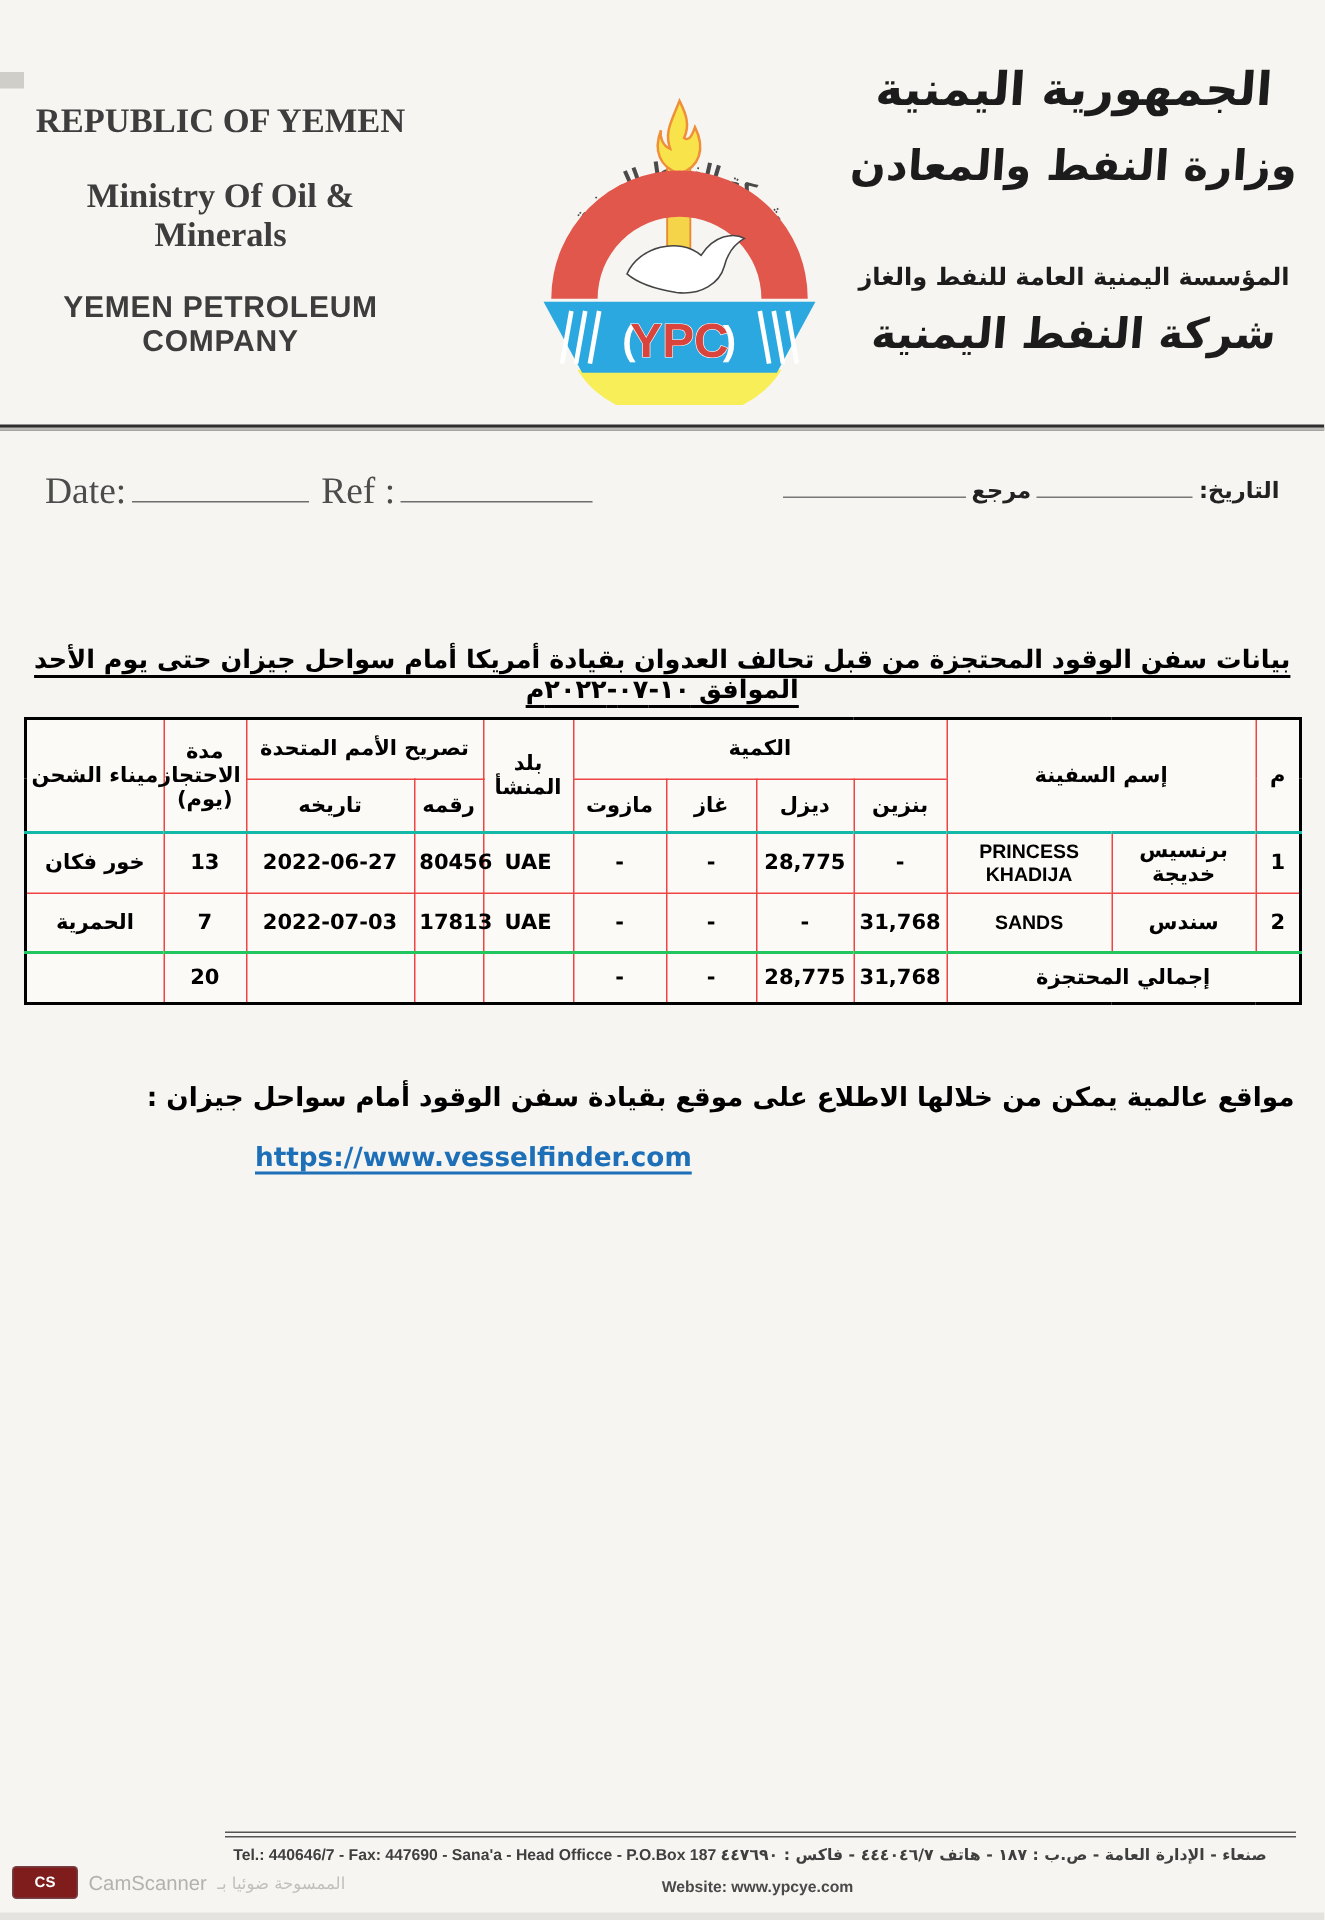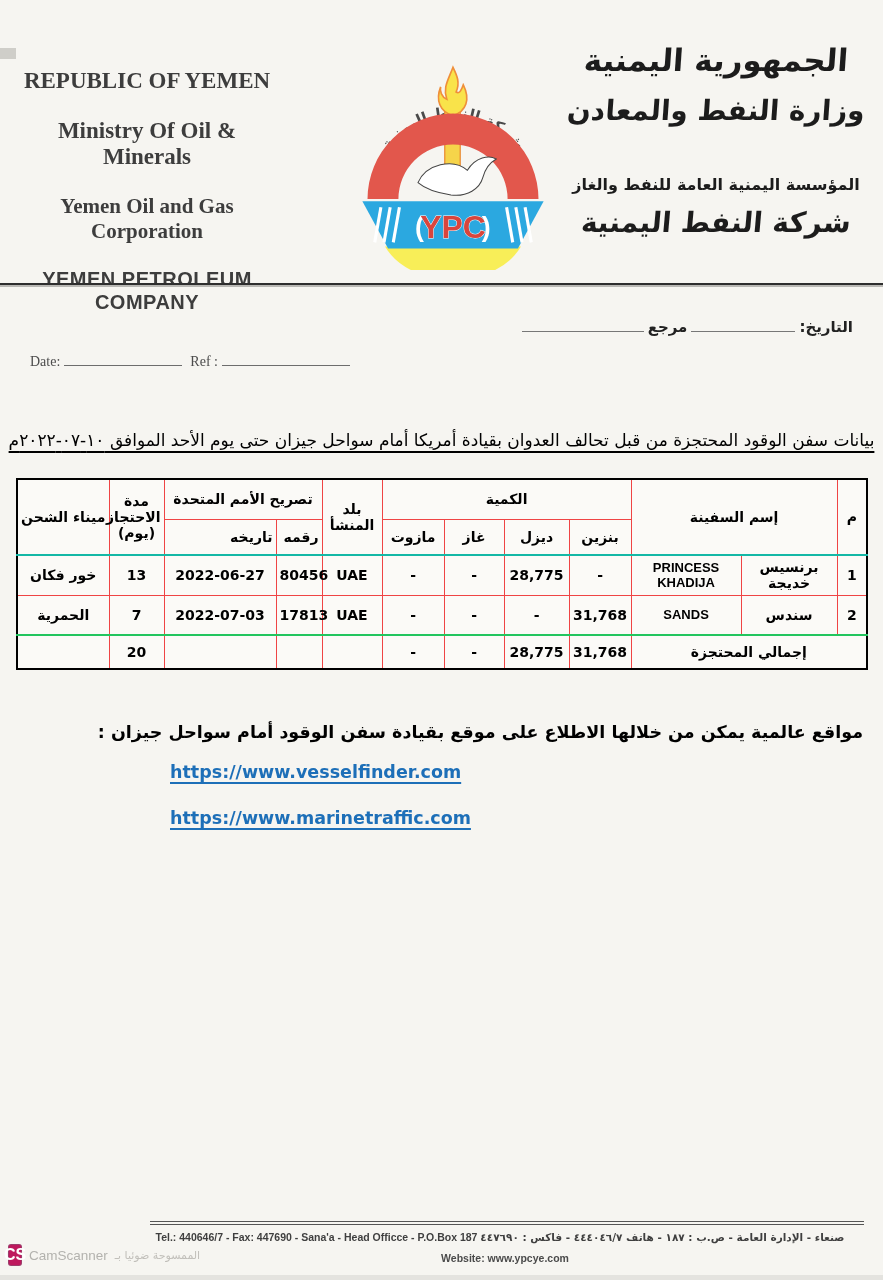--- a/index.html
+++ b/index.html
@@ -21,85 +21,84 @@
     direction:rtl; font-family:"DejaVu Sans", sans-serif; color:#1c1c1c;
   }
   .ar-cal1 { font-size:31px; font-weight:bold; transform:skewX(-4deg); margin-bottom:16px; }
   .ar-cal2 { font-size:28px; font-weight:bold; transform:skewX(-4deg); margin-bottom:14px; }
   .ar-plain{ font-size:16px; font-weight:bold; margin-bottom:12px;margin-top:48px; }
   .ar-cal3 { font-size:28px; font-weight:bold; transform:skewX(-5deg); }
   .logo { position:absolute; left:350px; top:52px; width:206px; height:218px; }
   .artifact { position:absolute; left:0; top:48px; width:16px; height:11px; background:#cfcec9; }
   .head-rule { position:absolute; left:0; top:283px; width:883px; height:4px; background:#2e2e2e; border-bottom:2px solid #b9b8b4; }
   
-  .dateref-en { position:absolute; left:30px; top:314px; font-family:"Liberation Serif", serif; font-size:14px; color:#4c4c4c;margin-top:38px; }
+  .dateref-en { position:absolute; left:30px; top:314px; font-family:"Liberation Serif", serif; font-size:25px; color:#4c4c4c; }
   .dateref-en .fill-line { display:inline-block; width:118px; border-bottom:1.5px solid #6d6d6d; height:14px; margin:0 8px 0 4px;}
   .dateref-en .fill-line2 { display:inline-block; width:128px; border-bottom:1.5px solid #6d6d6d; height:14px; margin:0 4px;}
   .dateref-ar { position:absolute; right:30px; top:318px; direction:rtl; font-family:"DejaVu Sans", sans-serif; font-weight:bold; font-size:15px; color:#222; }
   .dateref-ar .fill-line { display:inline-block; width:104px; border-bottom:1.5px solid #777; height:10px; margin:0 4px;}
   .dateref-ar .fill-line2{ display:inline-block; width:122px; border-bottom:1.5px solid #777; height:10px; margin:0 4px;}
   
   .doc-title {
     position:absolute; left:0; top:430px; width:883px; text-align:center; direction:rtl;
-    font-family:"DejaVu Sans", sans-serif; font-weight:normal; font-size:17px; color:#000;
+    font-family:"DejaVu Sans", sans-serif; font-weight:bold; font-size:17px; color:#000;
     text-decoration:underline; text-underline-offset:5px; text-decoration-thickness:1.5px;
   }
   
   table.ships {
     position:absolute; left:16px; top:478px; width:850px;
     border-collapse:collapse; table-layout:fixed; direction:rtl;
     font-family:"DejaVu Sans", sans-serif; font-weight:bold; font-size:14px; color:#000;
     background:#fbfaf7;
   }
   .ships th, .ships td { border:1px solid #ef4444; text-align:center; vertical-align:middle; padding:2px 3px; }
   .ships { border:2px solid #000; }
   .ships thead th { font-size:14px; }
   .ships tbody tr.data-row td { height:40px; }
   .ships tbody tr.data-row:first-child td { border-top:2px solid #14b8a6; }
   .ships tr.total-row td { height:34px; border-top:2px solid #22c55e; }
   .ships td.name-en { font-size:13px; font-family:"Liberation Sans", sans-serif; }
   .ships thead tr.r1 th { height:40px; }
-  .ships thead tr.r2 th { height:28px;text-align:right; }
+  .ships thead tr.r2 th { height:28px; }
   .ships thead tr.r3 th { height:36px; }
   
   .links-intro {
     position:absolute; right:20px; top:722px; width:845px; direction:rtl; text-align:right;
     font-family:"DejaVu Sans", sans-serif; font-weight:bold; font-size:17.5px; color:#000;
   }
   .weblink {
     position:absolute; left:170px; font-family:"DejaVu Sans", sans-serif; font-weight:bold; font-size:17.5px;
     color:#1d6fb8; text-decoration:underline; text-decoration-thickness:1.5px; text-underline-offset:4px; cursor:pointer;
   }
   .weblink.l1 { top:762px; }
   .weblink.l2 { top:808px; }
   
   .footer-rule { position:absolute; left:150px; top:1221px; width:714px; height:4px; border-top:1.5px solid #555; border-bottom:1.5px solid #555; }
   .footer-line1 { position:absolute; left:140px; top:1231px; width:730px; text-align:center; font-size:10.5px; font-weight:bold; color:#3f3f3f; white-space:nowrap; }
   .footer-line1 .ar { direction:rtl; unicode-bidi:isolate; font-family:"DejaVu Sans", sans-serif; margin-right:10px; }
   .footer-line2 { position:absolute; left:140px; top:1252px; width:730px; text-align:center; font-size:10.5px; font-weight:bold; color:#4a4a4a; }
   
   .camscan { position:absolute; left:8px; top:1244px; display:flex; align-items:center; gap:7px; }
-  .cs-icon { width:14px; height:22px; background:#be185d; border:1px solid #68798466; border-radius:3px;
-             color:#fff; font-weight:bold; font-size:16px; display:flex; align-items:center; justify-content:center;
+  .cs-icon { width:44px; height:22px; background:#7f1d1d; border:1px solid #68798466; border-radius:3px;
+             color:#fff; font-weight:bold; font-size:10px; display:flex; align-items:center; justify-content:center;
              font-family:"Liberation Sans", sans-serif; }
   .cs-text { color:#b3b2ae; font-size:13.5px; font-family:"Liberation Sans", sans-serif; }
   .cs-ar   { color:#c1bfba; font-size:11px; direction:rtl; font-family:"DejaVu Sans", sans-serif; }
   .bottom-edge { position:absolute; left:0; bottom:0; width:883px; height:5px; background:#e4e3df; }
 </style>
 </head>
 <body>
 
 <div class="page">
 
   <div class="artifact"></div>
 
   <div class="en-block">
     <div class="l-serif">REPUBLIC OF YEMEN</div>
     <div class="l-serif">Ministry Of Oil &amp; Minerals</div>
-    <div class="l-serif" style="font-size:21px;">Yemen Oil and Gas Corporation</div>
     <div class="l-sans">YEMEN PETROLEUM COMPANY</div>
   </div>
 
   <div class="logo">
     <svg width="206" height="218" viewBox="0 0 200 210">
       <defs>
         <path id="arcpath" d="M 26,122 A 76,76 0 0 1 174,122" fill="none"></path>
       </defs>
       <text font-size="15" font-weight="bold" fill="#4a4a4a" font-family="DejaVu Sans, sans-serif" direction="rtl">
         <textPath href="#arcpath" startOffset="50%" text-anchor="middle">شركة النفط اليمنية</textPath>
@@ -222,21 +221,20 @@
         <td></td>
         <td></td>
         <td>20</td>
         <td></td>
       </tr>
     </tbody>
   </table>
 
   <div class="links-intro">مواقع عالمية يمكن من خلالها الاطلاع على موقع بقيادة سفن الوقود أمام سواحل جيزان :</div>
   <a class="weblink l1">https://www.vesselfinder.com</a>
-  <a class="weblink l2">https://www.marinetraffic.com</a>
 
   <div class="footer-rule"></div>
   <div class="footer-line1">
     <span>Tel.: 440646/7 - Fax: 447690 - Sana'a - Head Officce - P.O.Box 187</span>
     <span class="ar">صنعاء - الإدارة العامة - ص.ب : ١٨٧ - هاتف ٤٤٤٠٤٦/٧ - فاكس : ٤٤٧٦٩٠</span>
   </div>
   <div class="footer-line2">Website: www.ypcye.com</div>
 
   <div class="camscan">
     <div class="cs-icon">CS</div>

